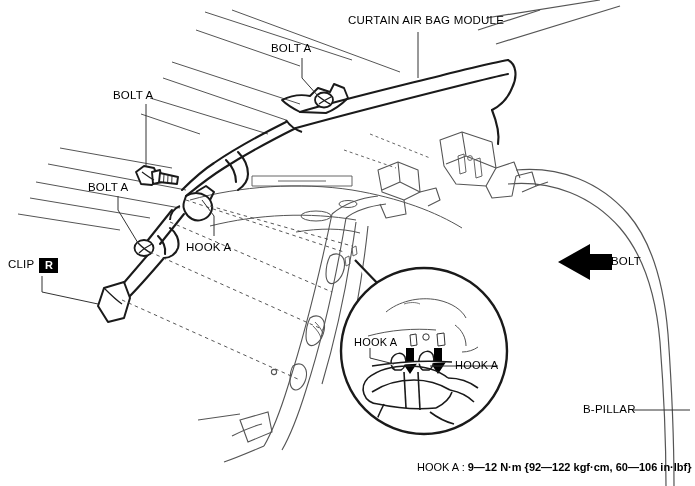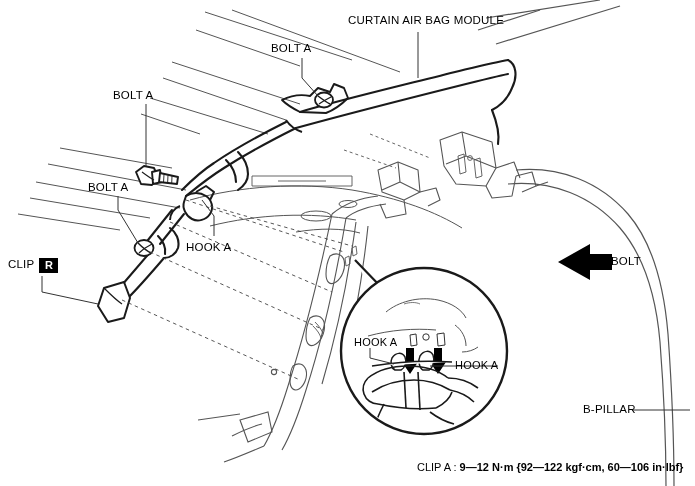--- a/index.html
+++ b/index.html
@@ -344,16 +344,16 @@
 
   <div class="lbl" style="left:611px; top:255px;">BOLT</div>
 
   <div class="lbl" style="left:566px; top:403px;padding-left:17px;">B-PILLAR</div>
 
   <div class="lbl lbl-sm" style="left:354px; top:336px;">HOOK A</div>
 
   <div class="lbl lbl-sm" style="left:455px; top:359px;">HOOK A</div>
 
   <div id="torque-note">
-    <span class="tq-prefix">CLIP A : </span><span class="tq-value">9—12 N·m {92—122 kgf·cm, 60—106 in·lbf}</span>
+    <span class="tq-prefix">HOOK A : </span><span class="tq-value">9—12 N·m {92—122 kgf·cm, 60—106 in·lbf}</span>
   </div>
 
 </div>
 
 </body></html>

